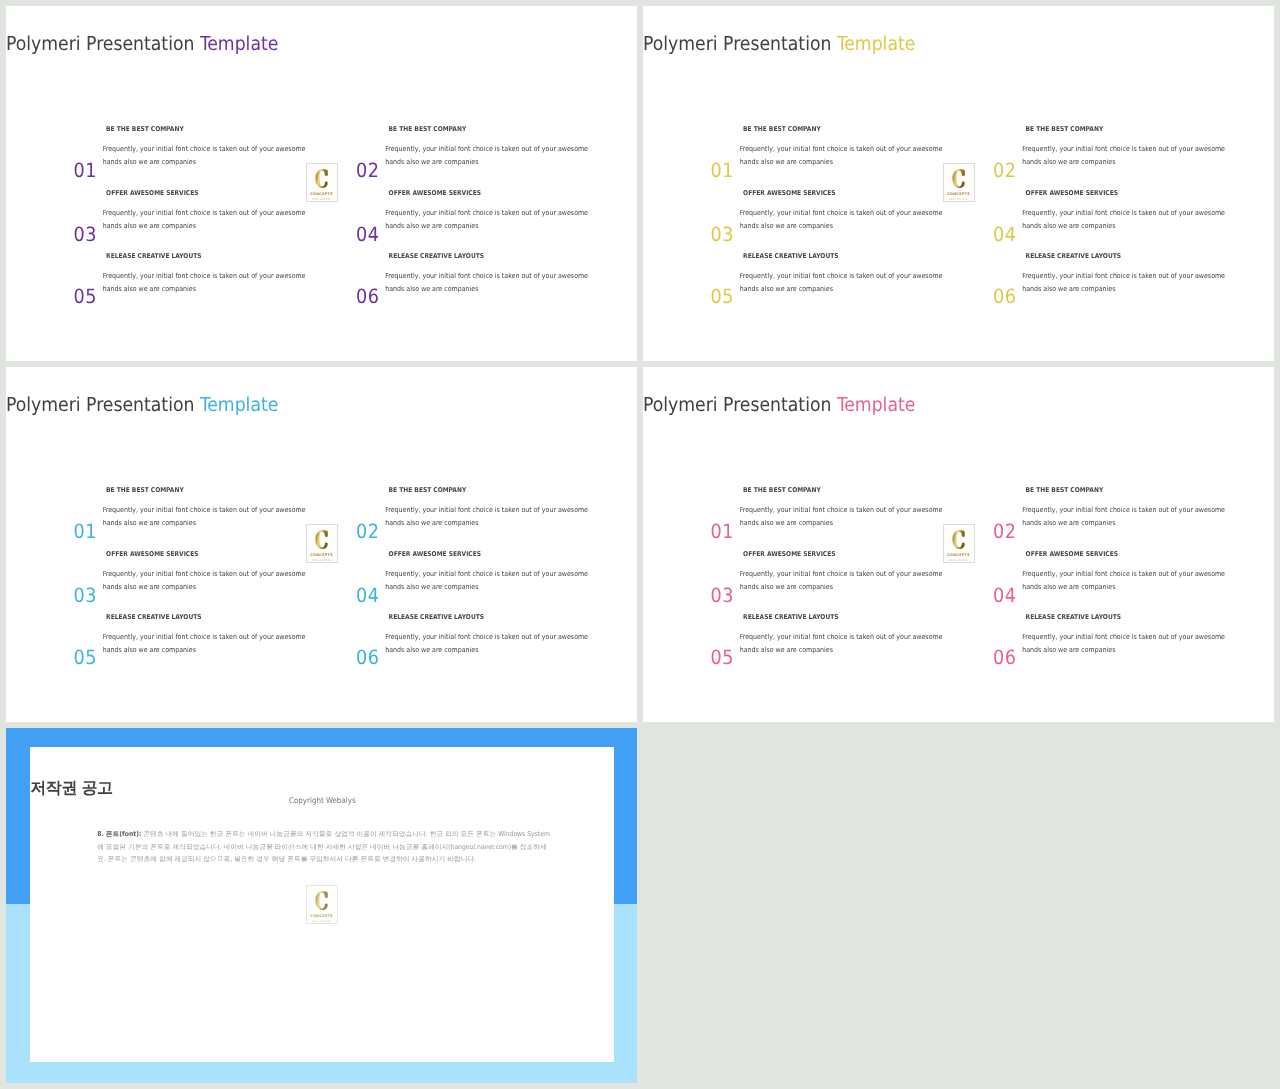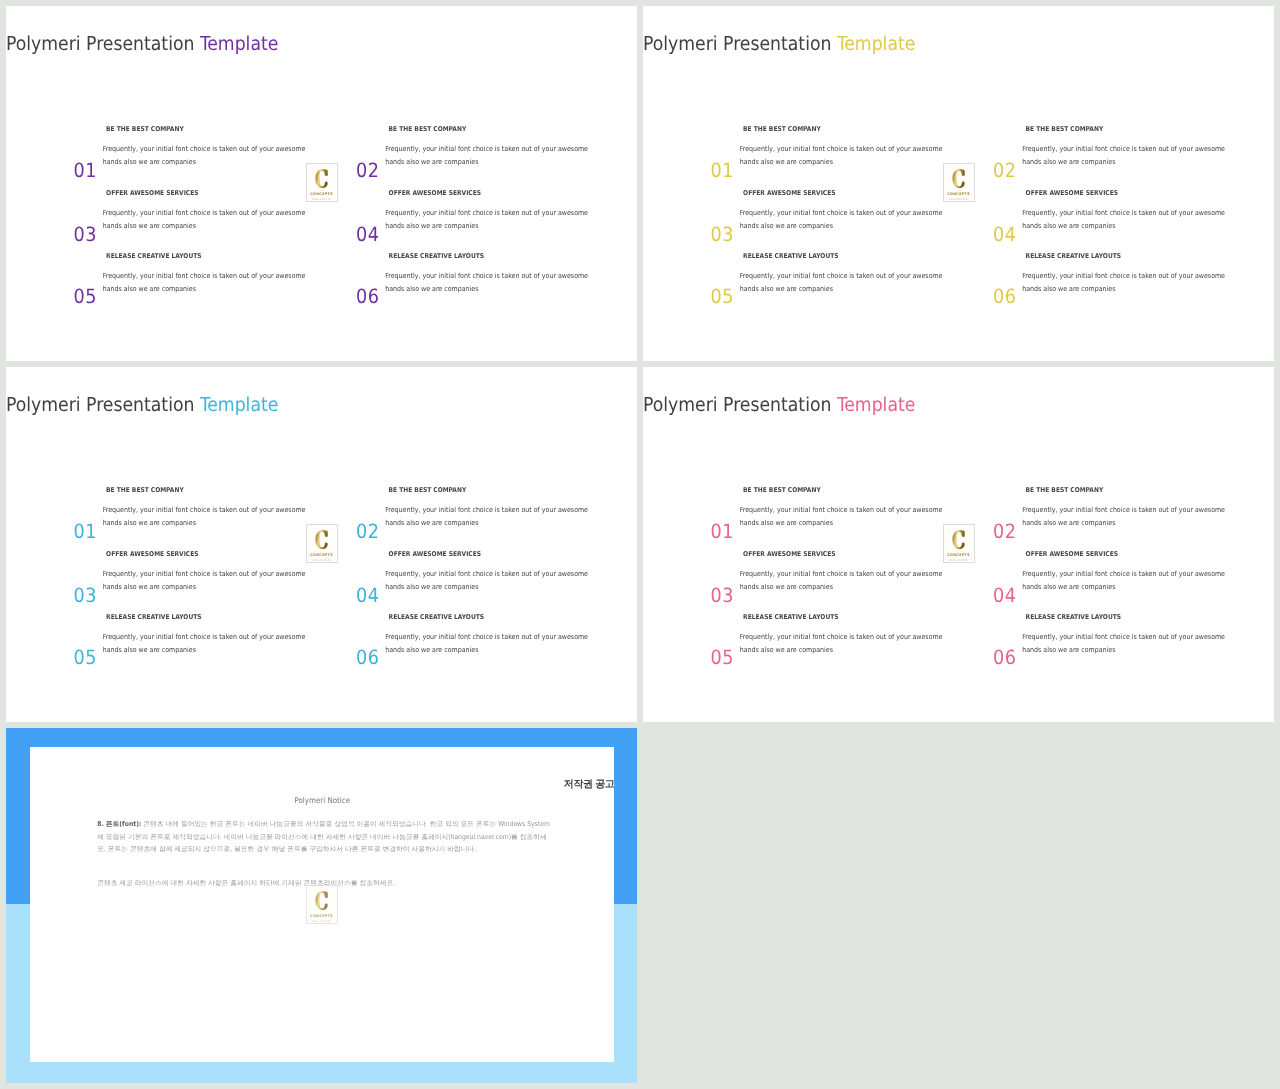--- a/index.html
+++ b/index.html
@@ -45,22 +45,22 @@
 
   
   .cslide{position:absolute;left:6px;top:728px;width:631px;height:355px;
           overflow:hidden;}
   .cframe{position:absolute;left:0;top:0;width:631px;height:355px;
           background:#42a1f5;}
   .cframe .fade{position:absolute;left:0;top:176px;width:631px;height:179px;
           background:#a9e0fb;}
   .cpaper{position:absolute;left:24.3px;top:19.4px;width:584px;height:315px;
           background:#fff;overflow:hidden;}
-  .cp-title{position:absolute;left:0;right:0;top:33px;text-align:right;
-            font-size:10px;font-weight:700;color:#414141;letter-spacing:-.45px;
+  .cp-title{position:absolute;left:0;right:0;top:33px;text-align:left;
+            font-size:16px;font-weight:700;color:#414141;letter-spacing:-.45px;
             line-height:1;white-space:nowrap;}
   .cp-sub{position:absolute;left:0;right:0;top:49.8px;text-align:center;
           font-size:7.9px;font-weight:400;color:#767676;letter-spacing:0;
           line-height:1;white-space:nowrap;}
   .cp-body{position:absolute;left:66.9px;top:71px;width:453px;
            font-size:6.75px;line-height:12.4px;color:#969696;font-weight:400;}
   .cp-body p{margin:0 0 11.5px 0;}
   .cp-body p:last-child{padding-top:10px;}
   .cp-body b{font-weight:700;color:#5f5f5f;}
 </style>
@@ -267,24 +267,23 @@
         <div class="logo-t1">CONCEPTS</div>
         <div class="logo-t2">REAL ESTATE</div>
       </div>
     </div>
     <div class="cslide">
       <div class="cframe">
         <div class="fade"></div>
       </div>
       <div class="cpaper">
         <div class="cp-title">저작권 공고</div>
-        <div class="cp-sub">Polymeri Notice</div>
+        <div class="cp-sub">Copyright Webalys</div>
         <div class="cp-body">
           <p><b>8. 폰트(font):</b><span> 콘텐츠 내에 들어있는 한글 폰트는 네이버 나눔글꼴의 저작물로 상업적 이용이 제작되었습니다. 한글 외의 모든 폰트는 Windows System에 포함된 기본의 폰트로 제작되었습니다. 네이버 나눔글꼴 라이선스에 대한 자세한 사항은 네이버 나눔글꼴 홈페이지(hangeul.naver.com)를 참조하세요. 폰트는 콘텐츠에 함께 제공되지 않으므로, 필요한 경우 해당 폰트를 구입하셔서 다른 폰트로 변경하여 사용하시기 바랍니다.</span></p>
-          <p><span>콘텐츠 제공 라이선스에 대한 자세한 사항은 홈페이지 하단에 기재된 콘텐츠라이선스를 참조하세요.</span></p>
         </div>
         <div class="logo-box ghost" style="left: 275.4px; top: 137.8px;">
           <svg class="logo-c" viewBox="0 0 66 103">
             <defs>
               <linearGradient id="goldg5" x1="0" y1="0" x2="1" y2="0.25">
                 <stop offset="0" stop-color="#7d6820"></stop>
                 <stop offset="0.18" stop-color="#b99c3e"></stop>
                 <stop offset="0.40" stop-color="#e8d68e"></stop>
                 <stop offset="0.56" stop-color="#cdb45c"></stop>
                 <stop offset="0.74" stop-color="#9a8130"></stop>

